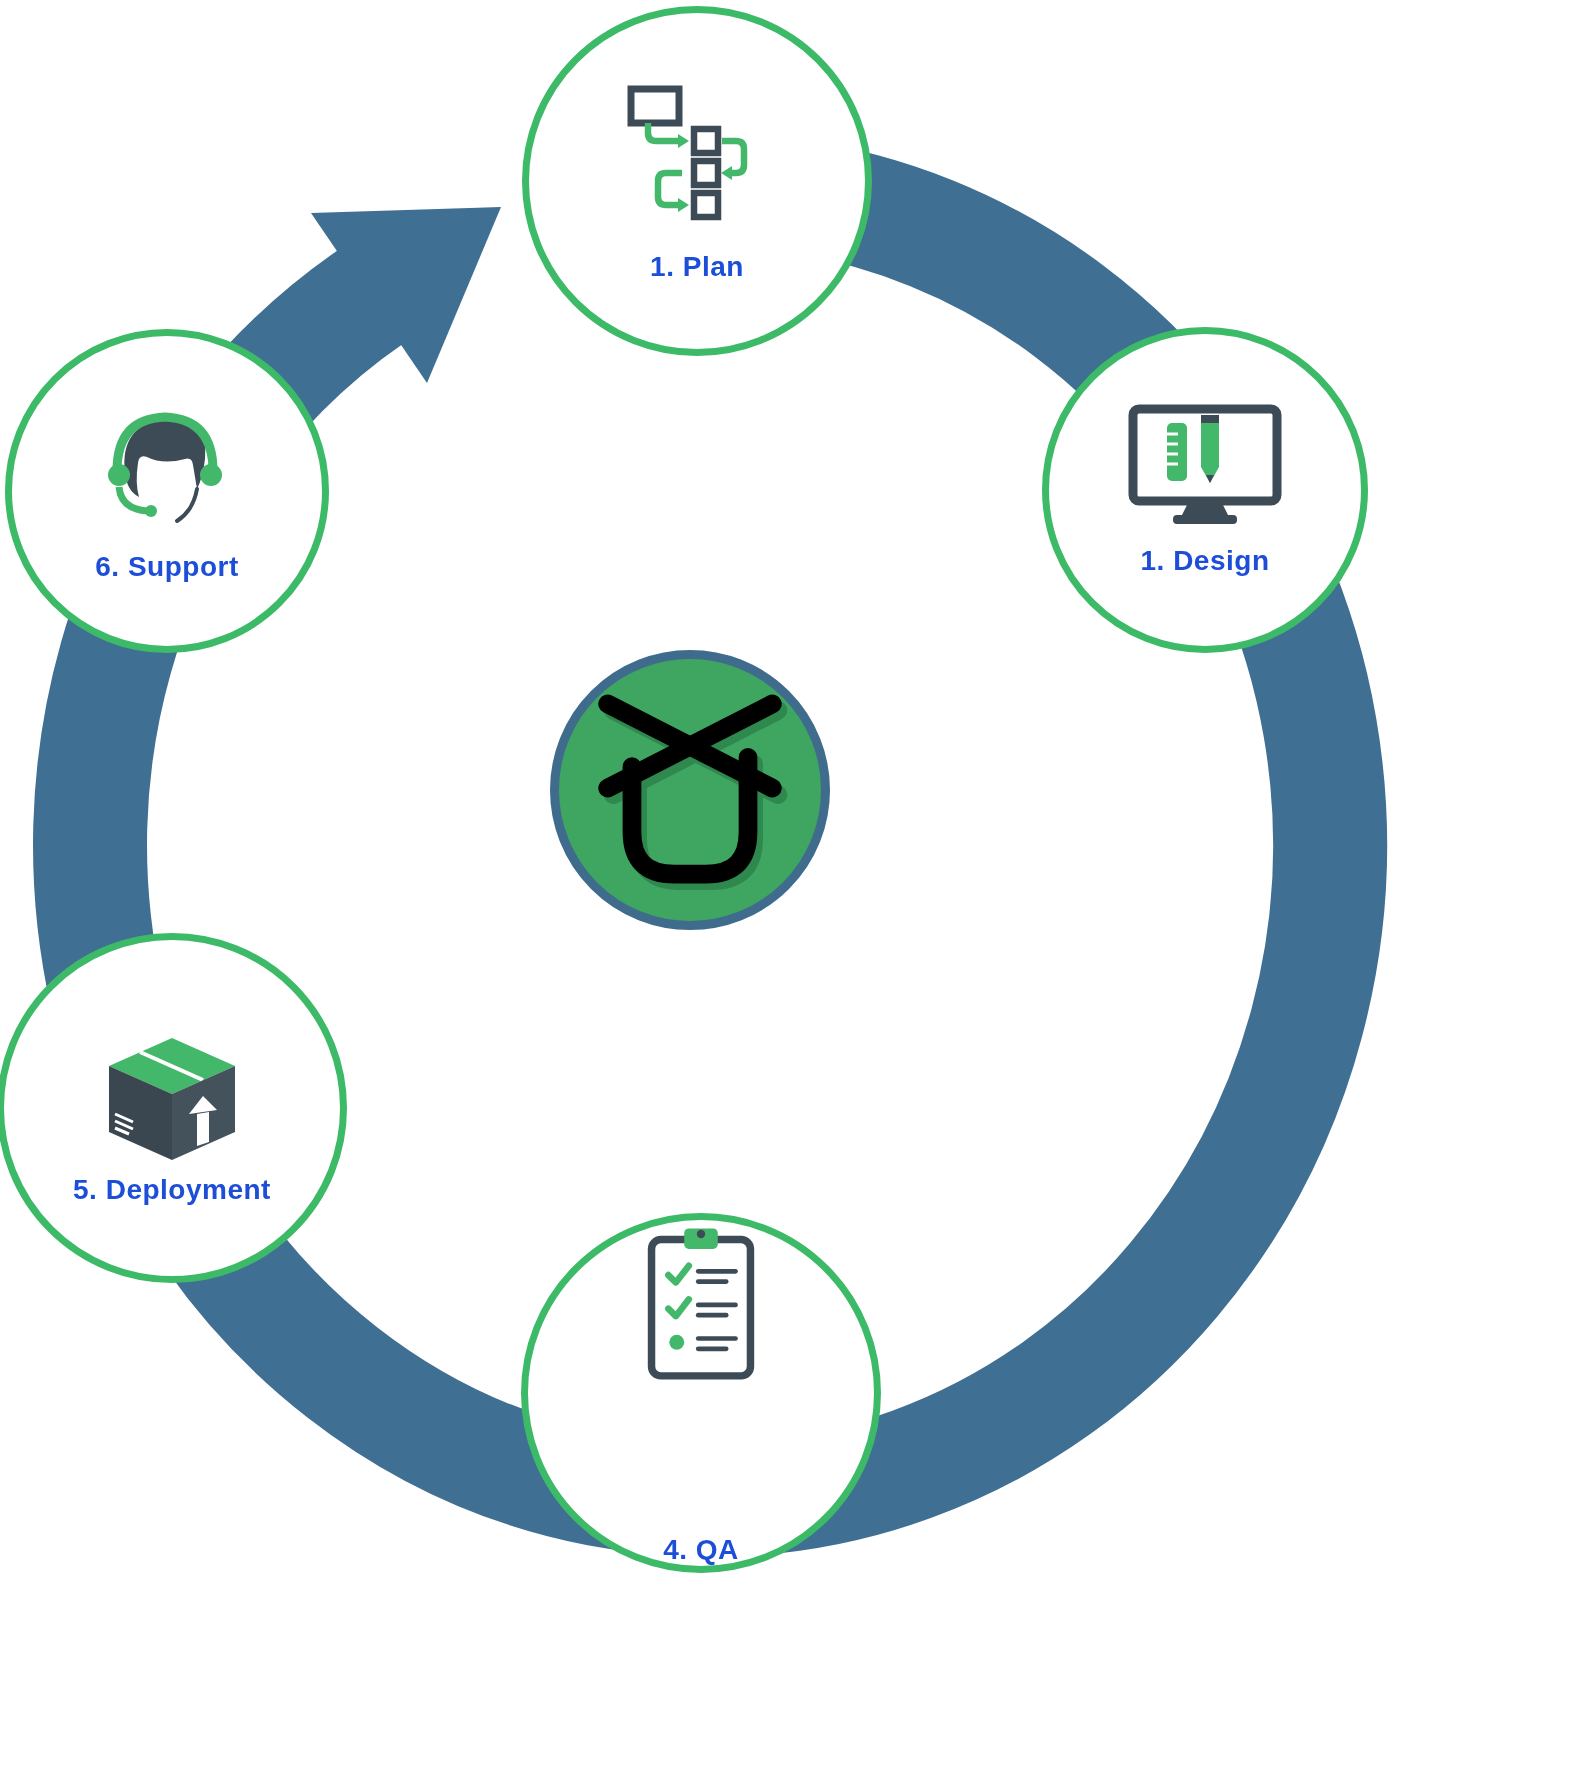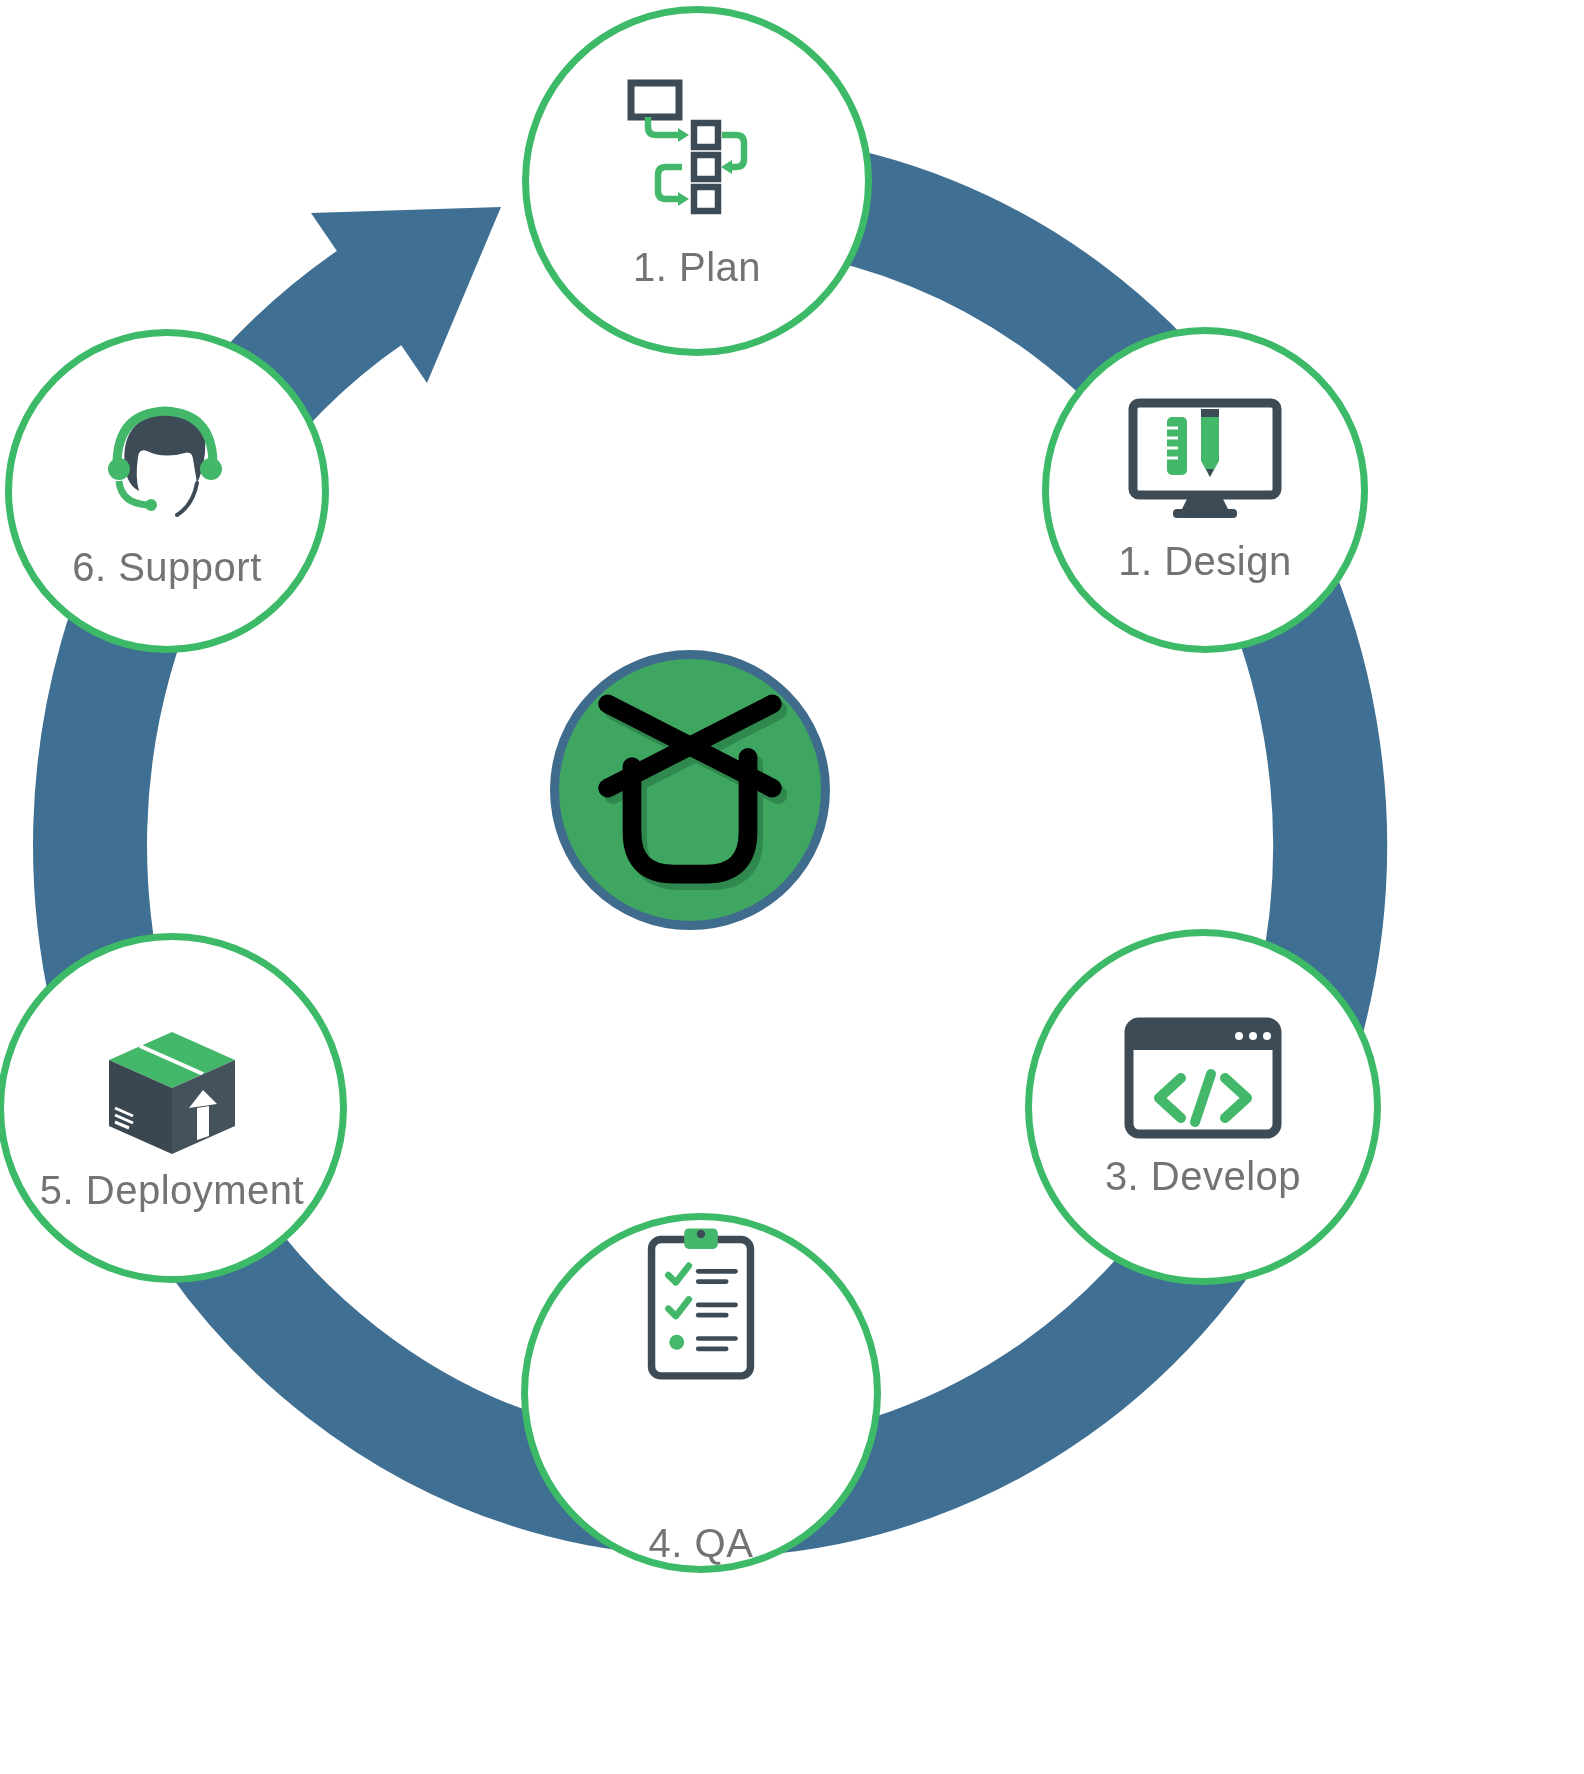--- a/index.html
+++ b/index.html
@@ -18,23 +18,23 @@
     border:7px solid #3dba67;
     border-radius:50%;
     display:flex;
     flex-direction:column;
     align-items:center;
     justify-content:center;
     gap:14px;
     z-index:2;
   }
   .stage-label{
-    font-size:40px;
-    font-weight:400;
-    color:#737373;
+    font-size:28px;
+    font-weight:700;
+    color:#1d4ed8;
     letter-spacing:.5px;
     white-space:nowrap;
   }
   
   .stage-plan       {left:522px; top:6px;    width:350px; height:350px;}
   .stage-design     {left:1042px;top:327px;  width:326px; height:326px;}
   .stage-develop    {left:1025px;top:929px;  width:356px; height:356px;}
   .stage-qa         {left:521px; top:1213px; width:360px; height:360px;justify-content:space-between;}
   .stage-deployment {left:-3px;  top:933px;  width:350px; height:350px;}
   .stage-support    {left:5px;   top:329px;  width:324px; height:324px;text-align:center;}
@@ -93,35 +93,20 @@
         <line x1="42" y1="61" x2="53" y2="61" stroke="#ffffff" stroke-width="3"></line>
         <rect x="76" y="12" width="18" height="8" fill="#3d4b57"></rect>
         <rect x="76" y="20" width="18" height="44" fill="#44b86a"></rect>
         <polygon points="76,64 94,64 85,80" fill="#44b86a"></polygon>
         <polygon points="81,72 89,72 85,80" fill="#3d4b57"></polygon>
       </svg>
     </span>
     <span class="stage-label">1. Design</span>
   </div>
 
-  <div class="stage stage-develop">
-    <span class="icon-box">
-      <svg width="160" height="124" viewBox="0 0 160 124">
-        <rect x="6" y="6" width="148" height="112" rx="10" fill="none" stroke="#3d4b57" stroke-width="9"></rect>
-        <path d="M 6 16 Q 6 6 16 6 H 144 Q 154 6 154 16 V 34 H 6 Z" fill="#3d4b57"></path>
-        <circle cx="116" cy="20" r="4" fill="#ffffff"></circle>
-        <circle cx="130" cy="20" r="4" fill="#ffffff"></circle>
-        <circle cx="144" cy="20" r="4" fill="#ffffff"></circle>
-        <polyline points="58,62 36,82 58,102" fill="none" stroke="#44b86a" stroke-width="10" stroke-linecap="round" stroke-linejoin="round"></polyline>
-        <polyline points="102,62 124,82 102,102" fill="none" stroke="#44b86a" stroke-width="10" stroke-linecap="round" stroke-linejoin="round"></polyline>
-        <line x1="88" y1="58" x2="72" y2="106" stroke="#44b86a" stroke-width="10" stroke-linecap="round"></line>
-      </svg>
-    </span>
-    <span class="stage-label">3. Develop</span>
-  </div>
 
   <div class="stage stage-qa">
     <span class="icon-box">
       <svg width="140" height="168" viewBox="0 0 150 170">
         <rect x="22" y="16" width="106" height="146" rx="10" fill="#ffffff" stroke="#3d4b57" stroke-width="8"></rect>
         <rect x="57" y="4" width="36" height="22" rx="5" fill="#44b86a"></rect>
         <circle cx="75" cy="10" r="4.5" fill="#3d4b57"></circle>
         <polyline points="40,54 48,62 62,44" fill="none" stroke="#44b86a" stroke-width="7" stroke-linecap="round" stroke-linejoin="round"></polyline>
         <line x1="72" y1="50" x2="112" y2="50" stroke="#3d4b57" stroke-width="5" stroke-linecap="round"></line>
         <line x1="72" y1="61" x2="102" y2="61" stroke="#3d4b57" stroke-width="5" stroke-linecap="round"></line>

